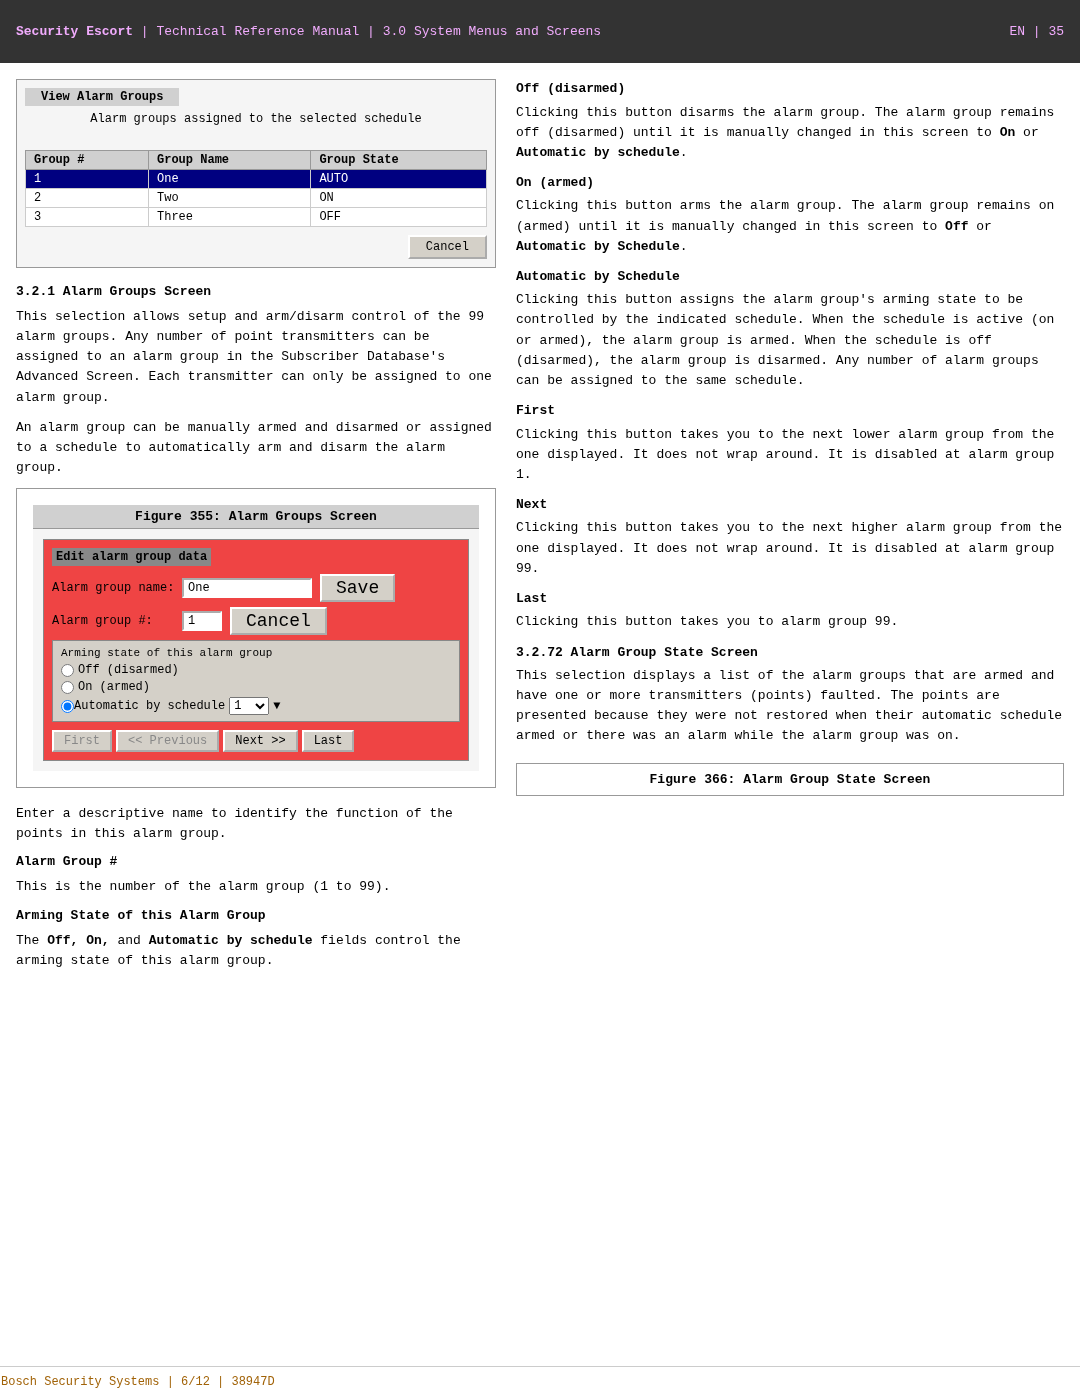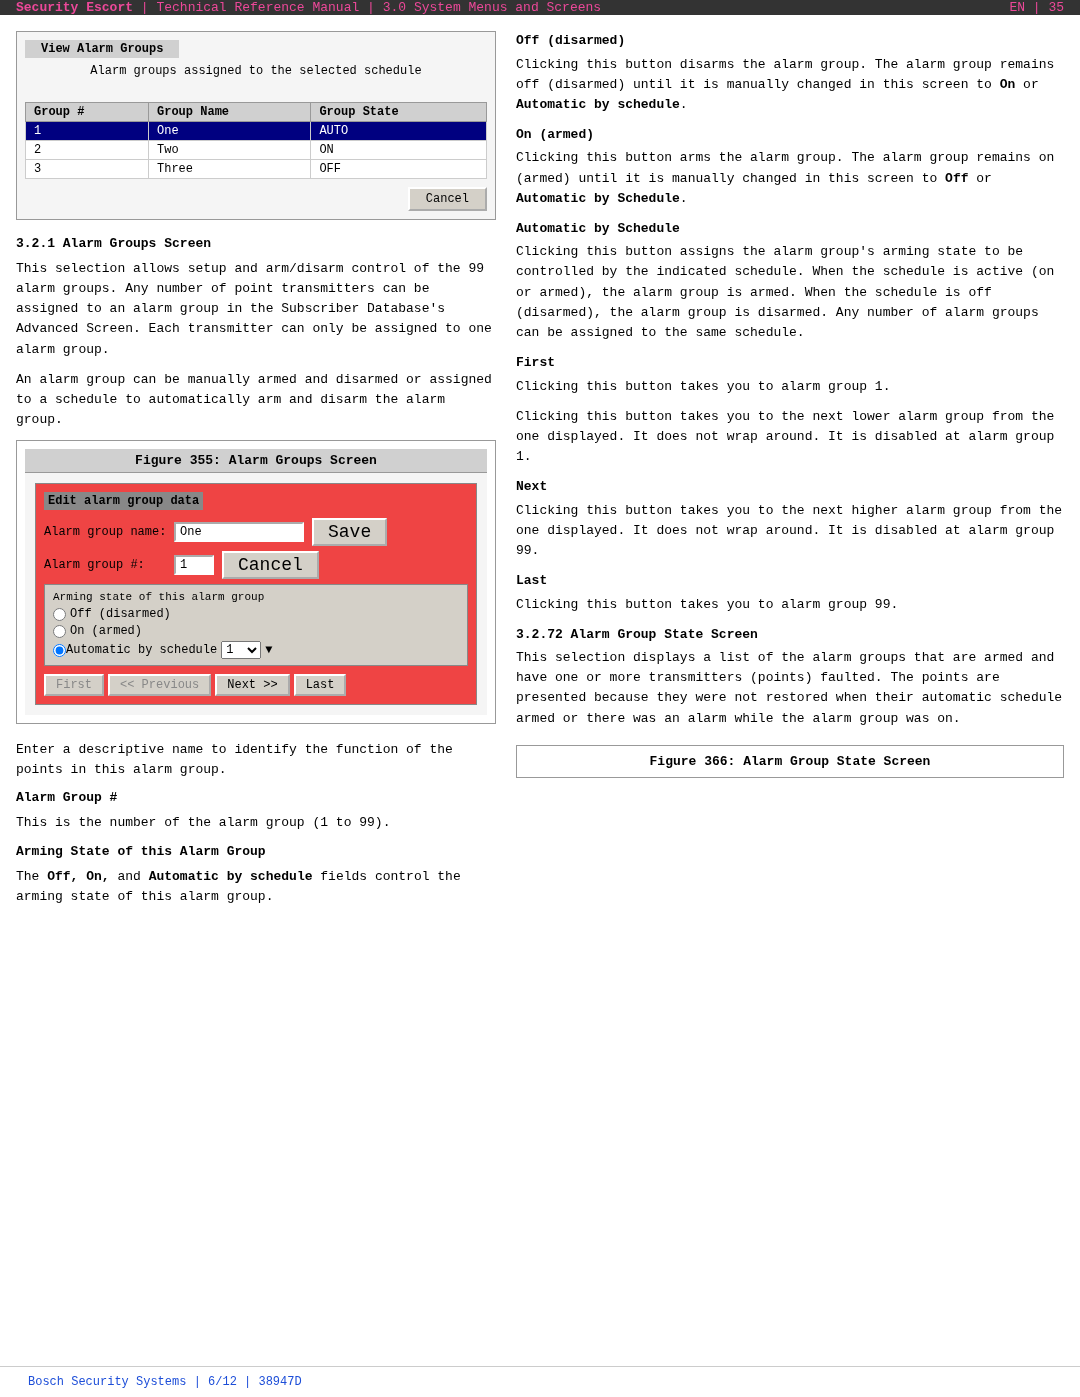--- a/index.html
+++ b/index.html
@@ -9,22 +9,22 @@
       background: #fff;
       color: #000;
       width: 1080px;
       min-height: 1397px;
       position: relative;
     }
 
     
     .page-header {
       background: #333;
-      color: #ec4899;
-      padding: 0 16px;
+      color: #f0abfc;
+      padding: 24px 16px;
       display: flex;
       justify-content: space-between;
       align-items: center;
       font-size: 13px;
     }
 
     
     .content-wrapper {
       display: flex;
       padding: 16px 16px 0 16px;
@@ -108,21 +108,21 @@
     
     .body-text {
       font-size: 13px;
       line-height: 1.55;
       margin-bottom: 10px;
     }
 
     
     .figure-box {
       border: 1px solid #999;
-      padding: 8px;
+      padding: 16px;
       margin-bottom: 16px;
     }
     .figure-title {
       background: #d0d0d0;
       padding: 4px 8px;
       font-weight: bold;
       font-size: 13px;
       text-align: center;
       border-bottom: 1px solid #999;
     }
@@ -236,25 +236,25 @@
     }
     .rh-body strong { font-weight: bold; }
 
     
     .page-footer {
       position: absolute;
       bottom: 0;
       left: 0;
       right: 0;
       border-top: 1px solid #ccc;
-      padding: 8px 28px;
+      padding: 8px 1px;
       font-size: 12px;
       display: flex;
       justify-content: space-between;
-      color: #1d4ed8;
+      color: #a16207;
     }
 
     
     .figure-366-box {
       border: 1px solid #999;
       padding: 6px 10px;
       margin-top: 16px;
     }
     .figure-366-title {
       font-weight: bold;
@@ -380,21 +380,20 @@
 
     <div class="rh-section-bold">On (armed)</div>
     <p class="rh-body">
       Clicking this button arms the alarm group. The alarm group remains on (armed) until it is manually changed in this screen to <strong>Off</strong> or <strong>Automatic by Schedule</strong>.
     </p>
 
     <div class="rh-section-bold">Automatic by Schedule</div>
     <p class="rh-body">Clicking this button assigns the alarm group's arming state to be controlled by the indicated schedule. When the schedule is active (on or armed), the alarm group is armed. When the schedule is off (disarmed), the alarm group is disarmed. Any number of alarm groups can be assigned to the same schedule.</p>
 
     <div class="rh-section-bold">First</div>
-    <p class="rh-body">Clicking this button takes you to alarm group 1.</p>
 
     <p class="rh-body">Clicking this button takes you to the next lower alarm group from the one displayed. It does not wrap around. It is disabled at alarm group 1.</p>
 
     <div class="rh-section-bold">Next</div>
     <p class="rh-body">Clicking this button takes you to the next higher alarm group from the one displayed. It does not wrap around. It is disabled at alarm group 99.</p>
 
     <div class="rh-section-bold">Last</div>
     <p class="rh-body">Clicking this button takes you to alarm group 99.</p>
 
     <div class="rh-section-bold">3.2.72  Alarm Group State Screen</div>

